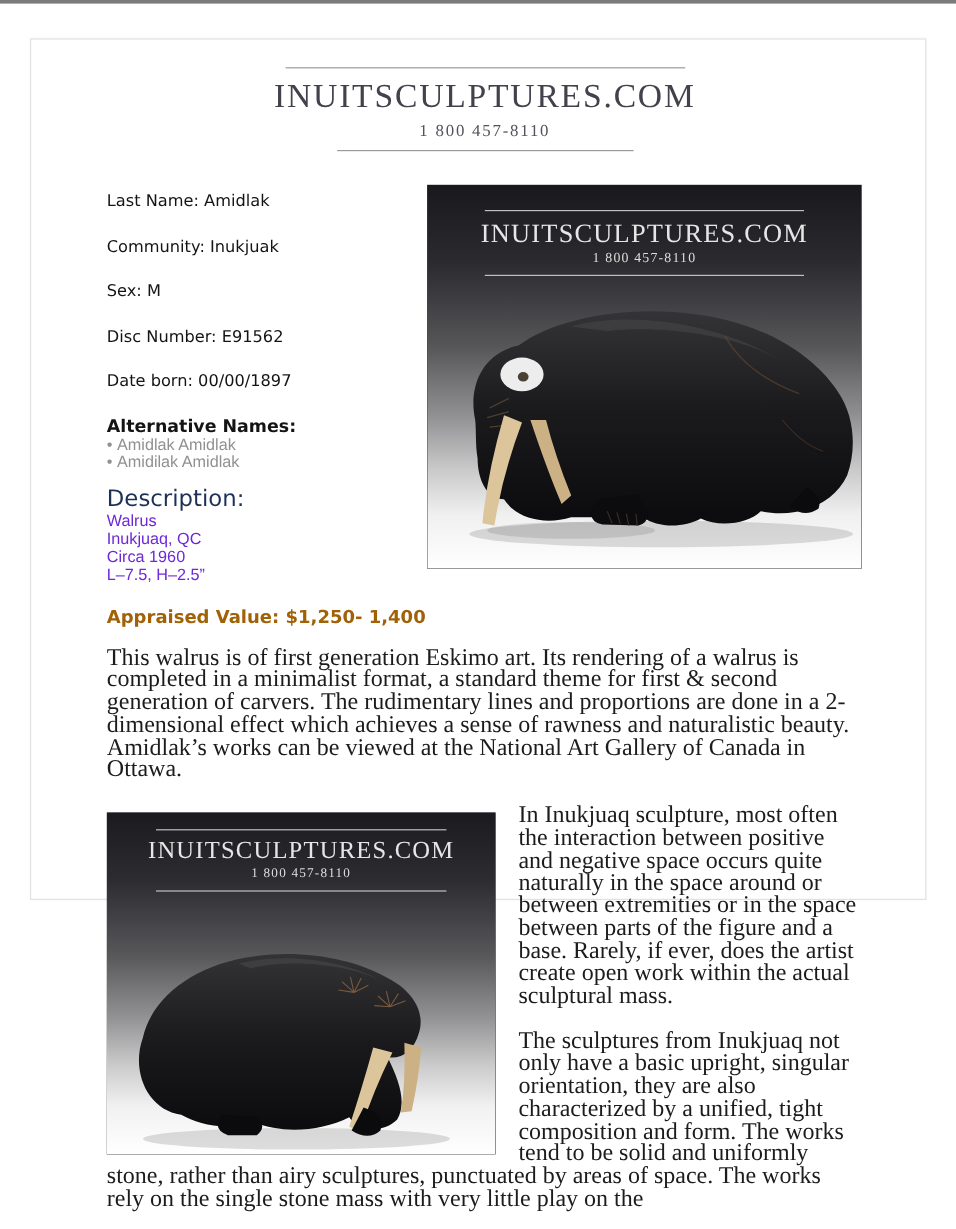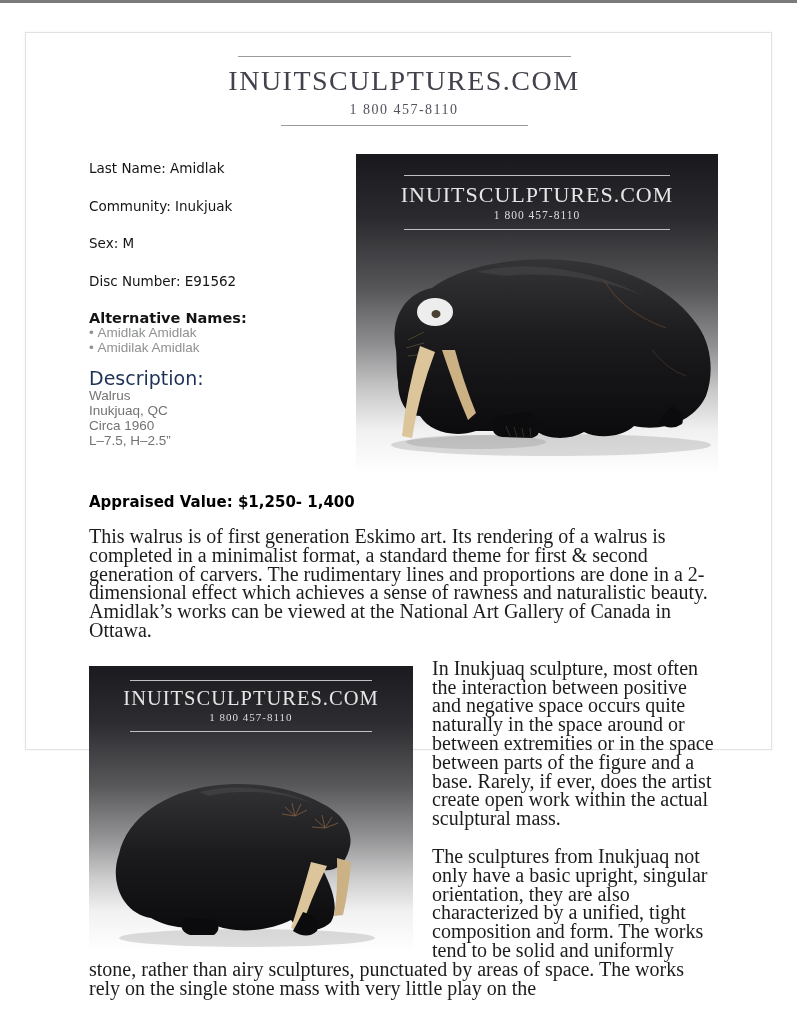--- a/index.html
+++ b/index.html
@@ -43,21 +43,21 @@
   }
   .alt-list { list-style:none; }
   .alt-list li {
     font-size:13.5px; line-height:14.5px; color:#8f9193;
   }
   .alt-list li::before { content:"\2022\00a0"; color:#8f9193; }
   .desc-heading {
     font-family:"DejaVu Sans", sans-serif; font-weight:normal;
     font-size:19px; line-height:19px; color:#1d3156; margin-top:14px;
   }
-  .desc-line { font-size:13.5px; line-height:15px; color:#737373; }
+  .desc-line { font-size:13.5px; line-height:15px; color:#6d28d9; }
   
   .photo { position:relative; overflow:hidden; background:#1a1a1e; }
   .photo-1 { width:362px; height:320px; flex:0 0 auto; }
   .photo-2 { float:left; width:324px; height:285px; margin:7px 19px 4px 0; }
   .photo svg { position:absolute; left:0; top:0; }
   .watermark { position:absolute; left:0; right:0; text-align:center; }
   .photo-1 .watermark { top:21px; }
   .photo-2 .watermark { top:14px; }
   .wm-rule { height:1px; background:rgba(218,218,218,0.85); margin:0 auto; }
   .photo-1 .wm-rule { width:266px; }
@@ -68,21 +68,21 @@
   .photo-1 .wm-title { font-size:22px; margin:6px 0 1px; }
   .photo-2 .wm-title { font-size:20.5px; margin:6px 0 1px; }
   .wm-phone {
     font-family:"Liberation Serif", serif; color:#dedede; letter-spacing:1px;
   }
   .photo-1 .wm-phone { font-size:11.5px; margin-bottom:8px; }
   .photo-2 .wm-phone { font-size:11px; margin-bottom:8px; }
   
   .appraised {
     margin-top:19px; font-family:"DejaVu Sans", sans-serif; font-weight:bold;
-    font-size:15px; line-height:19px; color:#000000;
+    font-size:15px; line-height:19px; color:#a16207;
   }
   .para {
     font-family:"Liberation Serif", serif; font-size:20px;
     line-height:18.8px; color:#1c1c1c;
   }
   .para-intro { margin-top:15px; width:624px; }
   .bottom-flow { margin-top:19px; }
   .bottom-flow .para + .para { margin-top:19px; }
   .clear { clear:both; }
 </style>
@@ -99,20 +99,21 @@
     <div class="site-phone">1 800 457-8110</div>
     <div class="mast-rule-bottom"></div>
   </div>
 
   <div class="content-row">
     <div class="details-col">
       <div class="field">Last Name: Amidlak</div>
       <div class="field">Community: Inukjuak</div>
       <div class="field">Sex: M</div>
       <div class="field">Disc Number: E91562</div>
+      <div class="field">Date born: 00/00/1897</div>
 
       <div class="alt-heading">Alternative Names:</div>
       <ul class="alt-list">
         <li>Amidlak Amidlak</li>
         <li>Amidilak Amidlak</li>
       </ul>
 
       <div class="desc-heading">Description:</div>
       <div class="desc-line">Walrus</div>
       <div class="desc-line">Inukjuaq, QC</div>

